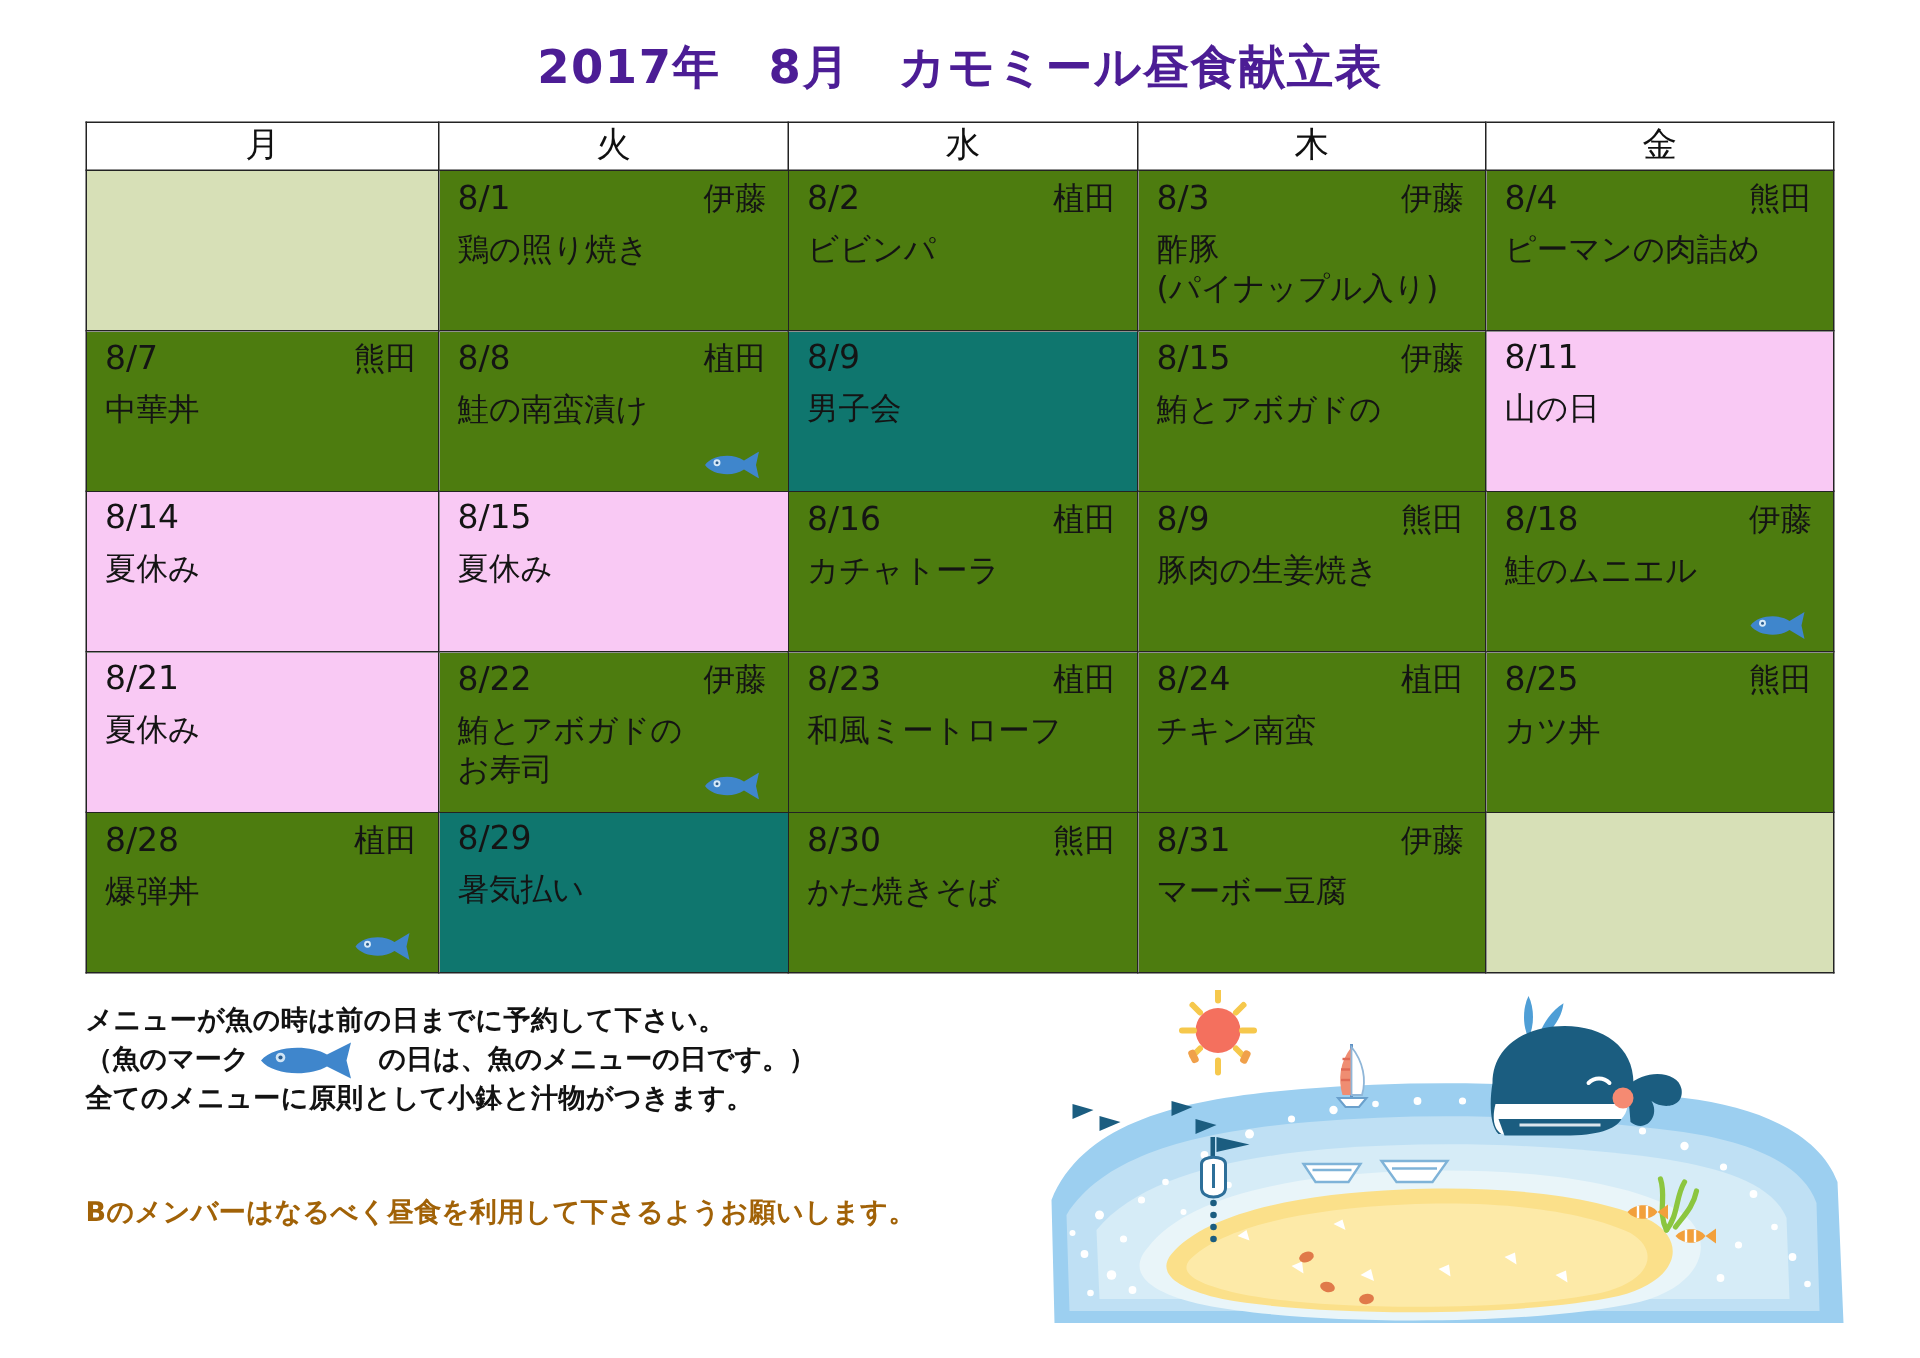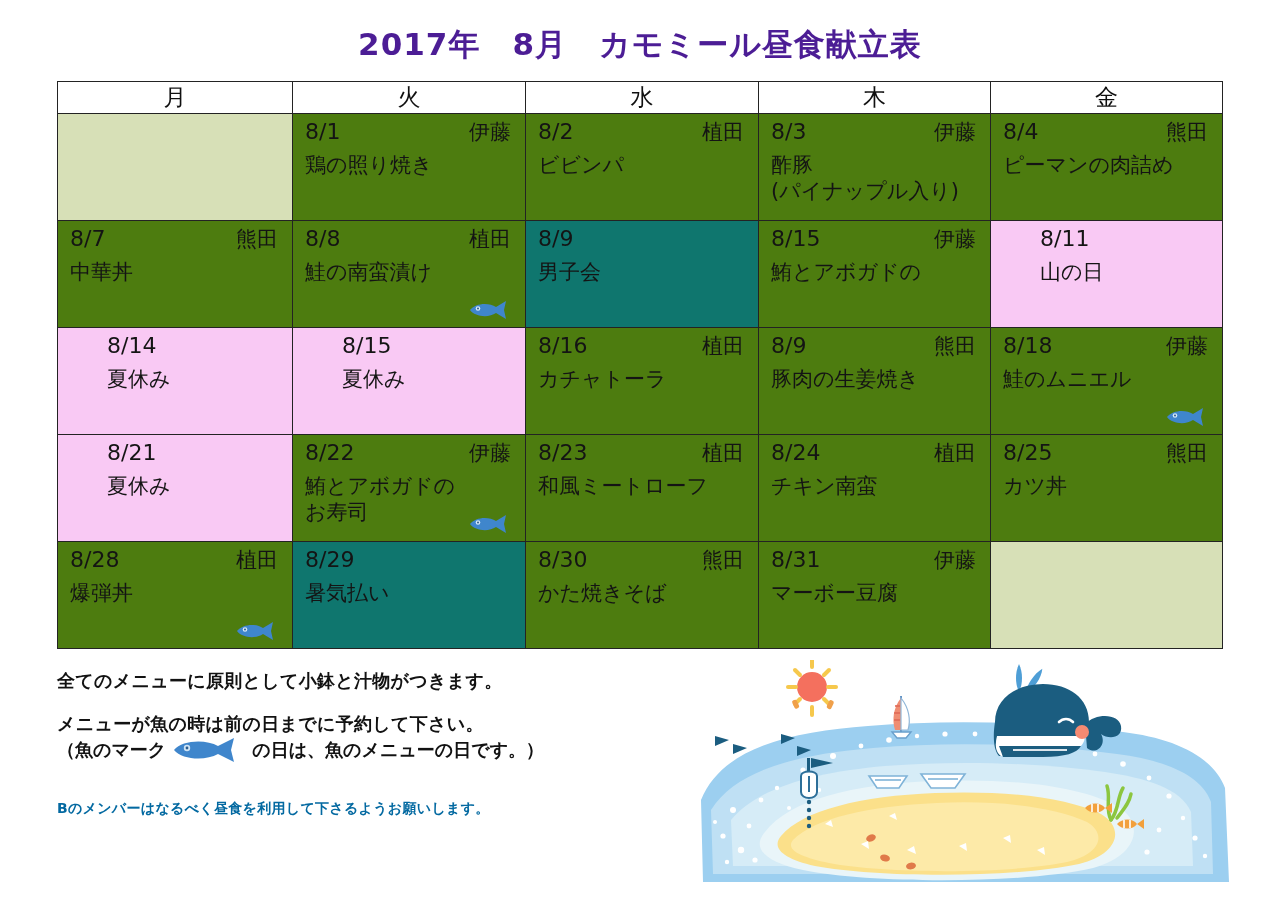--- a/index.html
+++ b/index.html
@@ -88,21 +88,21 @@
     line-height: 27px;
     margin-top: 6px;
     padding: 0 2px;
     white-space: pre-line;
   }
   .cell-menu.two-line { line-height: 26px; }
 
   
   td.fill-green  { background: #d7e0b7; }
   td.fill-yellow { background: #0f766e; }
-  td.fill-pink   { background: #f9c9f4; padding-left: 37px; }
+  td.fill-pink   { background: #f9c9f4; }
   td.fill-white  { background: #4d7c0f; }
 
   
   .fish {
     position: absolute;
     width: 44px;
     height: 18px;
   }
   .fish.pos-br { right: 12px; bottom: 8px; }
 
@@ -137,22 +137,22 @@
     height: 26px;
     margin: 0 6px;
   }
   .note-red {
     position: absolute;
     left: 57px;
     top: 795px;
     width: 700px;
   }
   .note-red .note-line {
-    color: #0369a1;
-    font-size: 14px;
+    color: #a16207;
+    font-size: 18px;
     line-height: 27px;
   }
 
   
   .illustration {
     position: absolute;
     left: 693px;
     top: 660px;
     width: 545px;
     height: 240px;
@@ -419,34 +419,34 @@
             </div>
             <div class="cell-menu">マーボー豆腐</div>
           </div>
         </td>
         <td class="fill-green"></td>
       </tr>
     </tbody>
 </table>
 
 <div class="notes">
-  <div class="note-block">
-    <div class="note-line">全てのメニューに原則として小鉢と汁物がつきます。</div>
-  </div>
   <div class="note-block tight">
     <div class="note-line">メニューが魚の時は前の日までに予約して下さい。</div>
     <div class="note-fish-line">
       <span>（魚のマーク</span>
       <svg class="fish-big" viewBox="0 0 74 26">
         <path d="M2 13 C10 3, 34 2, 46 9 L62 1 L59 13 L62 25 L46 17 C34 24, 10 23, 2 13 Z" fill="#3f86cc"></path>
         <circle cx="15" cy="11" r="3.2" fill="#cfe4f5"></circle>
         <circle cx="15" cy="11" r="1.4" fill="#2b5d8f"></circle>
       </svg>
       <span>の日は、魚のメニューの日です。）</span>
     </div>
+  </div>
+  <div class="note-block">
+    <div class="note-line">全てのメニューに原則として小鉢と汁物がつきます。</div>
   </div>
 </div>
 
 <div class="note-red">
   <div class="note-line">Bのメンバーはなるべく昼食を利用して下さるようお願いします。</div>
 </div>
 
 <div class="illustration">
   <svg viewBox="0 0 545 240" width="545" height="240">
 

